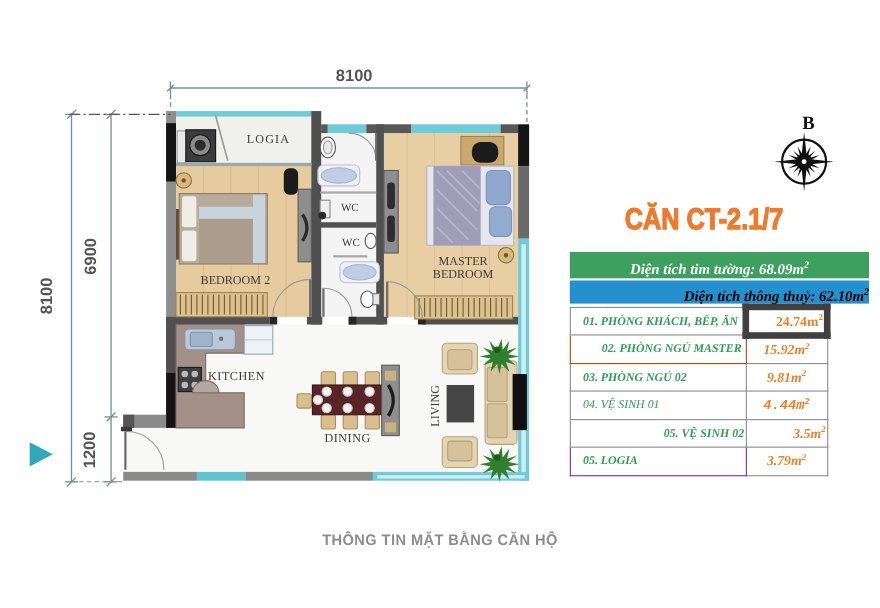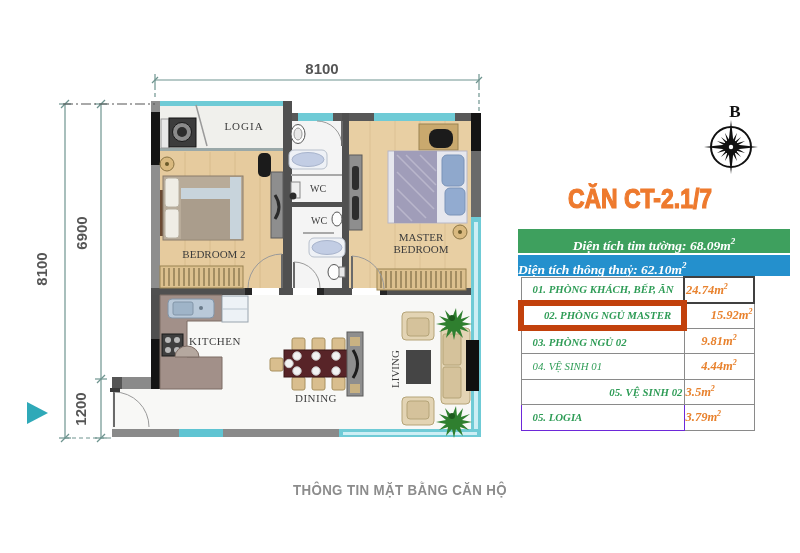--- a/index.html
+++ b/index.html
@@ -366,47 +366,47 @@
   </g>
 </svg>
 
 <div class="abs" style="left:505px;top:184px;width:270px;text-align:center;color:#ee7a2e;font-weight:bold;font-size:27px;-webkit-text-stroke:1.2px #ee7a2e;letter-spacing:0px;transform:scaleX(0.85);">CĂN CT-2.1/7</div>
 
 <div class="abs" style="left:518px;top:229px;width:272px;">
 
   <div style="background:#3ea05e;height:24px;line-height:24px;text-align:center;color:#fff;font-family:'Liberation Serif',serif;font-style:italic;font-weight:bold;font-size:13.5px;">Diện tích tim tường: 68.09m<sup style="font-size:9px">2</sup></div>
   <div style="height:2px"></div>
 
-  <div style="background:#2490cd;height:21px;line-height:21px;text-align:left;color:#ffffff;font-family:'Liberation Serif',serif;font-style:italic;font-weight:bold;font-size:13.5px;">Diện tích thông thuỷ: 62.10m<sup style="font-size:9px">2</sup></div>
+  <div style="background:#2490cd;height:21px;line-height:21px;text-align:right;color:#000000;font-family:'Liberation Serif',serif;font-style:italic;font-weight:bold;font-size:13.5px;">Diện tích thông thuỷ: 62.10m<sup style="font-size:9px">2</sup></div>
 
   <table style="border-collapse:collapse;width:237px;table-layout:fixed;">
     <tbody>
       <tr style="height:25.5px">
             <td style="border:1px solid #8a8a8a;padding-left:11px;color:#2e9c56;font-family:'Liberation Serif',serif;font-style:italic;font-weight:bold;font-size:10.8px;">01. PHÒNG KHÁCH, BẾP, ĂN</td>
-            <td style="border:2px solid #404040;width:66px;text-align:left;color:#e8822e;font-family:'Liberation Serif',serif;font-style:italic;font-weight:bold;font-size:12.5px;">24.74m<sup style="font-size:8px">2</sup></td>
-          </tr>
-      <tr style="height:25.5px">
-            <td style="border:6px solid #c2410c;padding-left:11px;color:#2e9c56;font-family:'Liberation Serif',serif;font-style:italic;font-weight:bold;font-size:10.8px;text-align:center;">02. PHÒNG NGỦ MASTER</td>
-            <td style="border:1px solid #8a8a8a;width:66px;text-align:right;color:#e8822e;font-family:'Liberation Serif',serif;font-style:italic;font-weight:bold;font-size:12.5px;">15.92m<sup style="font-size:8px">2</sup></td>
+            <td style="border:6px solid #404040;width:66px;text-align:right;color:#e8822e;font-family:'Liberation Serif',serif;font-weight:bold;font-size:12.5px;">24.74m<sup style="font-size:8px">2</sup></td>
+          </tr>
+      <tr style="height:25.5px">
+            <td style="border:1px solid #c2410c;padding-left:28px;color:#2e9c56;font-family:'Liberation Serif',serif;font-style:italic;font-weight:bold;font-size:10.8px;">02. PHÒNG NGỦ MASTER</td>
+            <td style="border:1px solid #8a8a8a;width:66px;text-align:center;color:#e8822e;font-family:'Liberation Serif',serif;font-style:italic;font-weight:bold;font-size:12.5px;">15.92m<sup style="font-size:8px">2</sup></td>
           </tr>
       <tr style="height:25.5px">
             <td style="border:1px solid #8a8a8a;padding-left:11px;color:#2e9c56;font-family:'Liberation Serif',serif;font-style:italic;font-weight:bold;font-size:10.8px;">03. PHÒNG NGỦ 02</td>
             <td style="border:1px solid #8a8a8a;width:66px;text-align:center;color:#e8822e;font-family:'Liberation Serif',serif;font-style:italic;font-weight:bold;font-size:12.5px;margin-top:34px;">9.81m<sup style="font-size:8px">2</sup></td>
           </tr>
       <tr style="height:25.5px">
             <td style="border:1px solid #8a8a8a;padding-left:11px;color:#2e9c56;font-family:'Liberation Serif',serif;font-style:italic;font-weight:normal;font-size:10.8px;">04. VỆ SINH 01</td>
-            <td style="border:1px solid #8a8a8a;width:66px;text-align:center;color:#e8822e;font-family:Liberation Serif, serif;font-style:italic;font-weight:bold;font-size:12.5px;">4.44m<sup style="font-size:8px">2</sup></td>
+            <td style="border:1px solid #8a8a8a;width:66px;text-align:center;color:#e8822e;font-family:Liberation Mono, monospace;font-style:italic;font-weight:bold;font-size:12.5px;">4.44m<sup style="font-size:8px">2</sup></td>
           </tr>
       <tr style="height:25.5px">
             <td style="border:1px solid #8a8a8a;padding-left:11px;color:#2e9c56;font-family:'Liberation Serif',serif;font-style:italic;font-weight:bold;font-size:10.8px;text-align:right;">05. VỆ SINH 02</td>
-            <td style="border:1px solid #8a8a8a;width:66px;text-align:left;color:#e8822e;font-family:'Liberation Serif',serif;font-style:italic;font-weight:bold;font-size:12.5px;">3.5m<sup style="font-size:8px">2</sup></td>
+            <td style="border:1px solid #8a8a8a;width:66px;text-align:right;color:#e8822e;font-family:'Liberation Serif',serif;font-style:italic;font-weight:bold;font-size:12.5px;">3.5m<sup style="font-size:8px">2</sup></td>
           </tr>
       <tr style="height:25.5px">
             <td style="border:1px solid #6d28d9;padding-left:11px;color:#2e9c56;font-family:'Liberation Serif',serif;font-style:italic;font-weight:bold;font-size:10.8px;">05. LOGIA</td>
-            <td style="border:1px solid #8a8a8a;width:66px;text-align:left;color:#e8822e;font-family:'Liberation Serif',serif;font-style:italic;font-weight:bold;font-size:12.5px;">3.79m<sup style="font-size:8px">2</sup></td>
+            <td style="border:1px solid #8a8a8a;width:66px;text-align:center;color:#e8822e;font-family:'Liberation Serif',serif;font-style:italic;font-weight:bold;font-size:12.5px;">3.79m<sup style="font-size:8px">2</sup></td>
           </tr>
     </tbody>
   </table>
 </div>
 
 <div class="abs" style="left:250px;top:482px;width:300px;text-align:center;color:#8c8c8c;font-weight:bold;font-size:14px;letter-spacing:0.4px;white-space:nowrap;transform:scaleX(0.95);transform-origin:50% 50%;">THÔNG TIN MẶT BẰNG CĂN HỘ</div>
 
 </div>
 
 </body></html>

